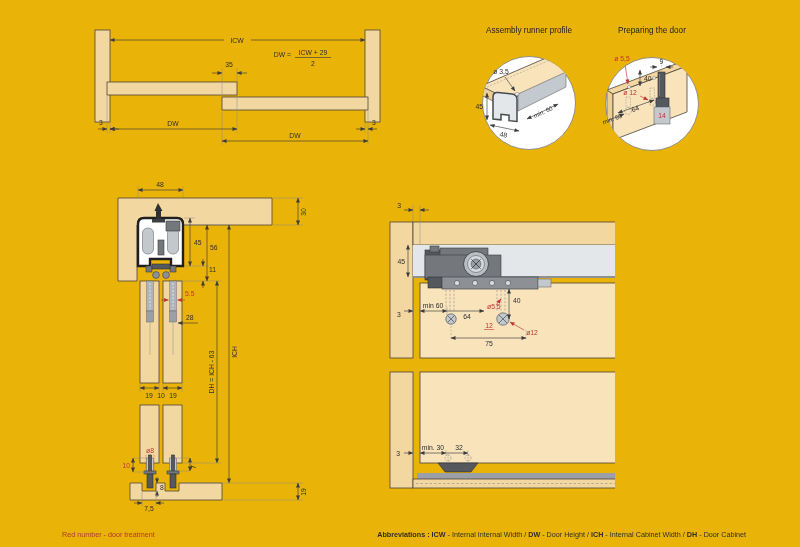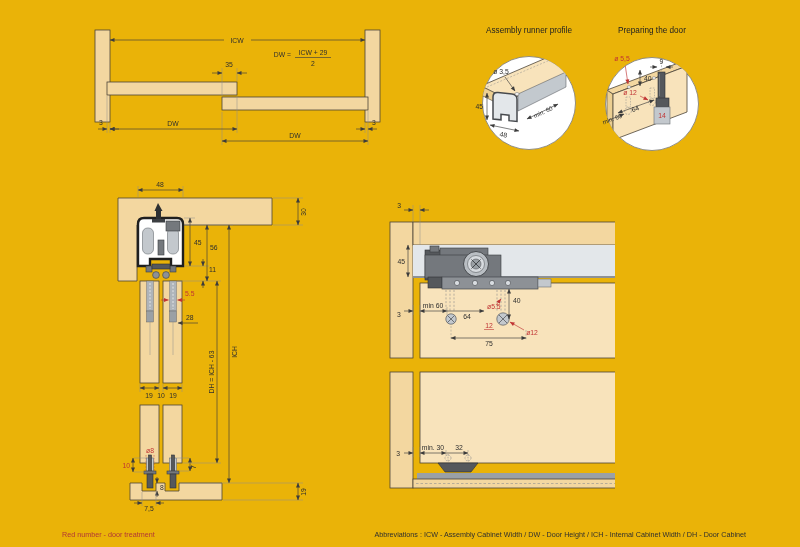--- a/index.html
+++ b/index.html
@@ -15,21 +15,21 @@
   .dash{stroke-dasharray:2,1.6;}
   .wood{fill:#f3d7a0;stroke:#4b4437;stroke-width:.8;}
   .wood2{fill:#f8e3bb;stroke:#4b4437;stroke-width:.8;}
   .wood3{fill:#eccf92;stroke:#4b4437;stroke-width:.6;}
   .steel{fill:#74787d;stroke:#3a3d40;stroke-width:.6;}
   .steeld{fill:#55585c;stroke:#2e3032;stroke-width:.6;}
   .steell{fill:#c3c8cd;stroke:#6a6e73;stroke-width:.6;}
   .rail{fill:#e3e7ea;stroke:none;}
   .footer-note{position:absolute;left:62px;top:530px;font-size:7.2px;color:#b13636;}
   .footer-abbr{position:absolute;right:54px;top:530px;font-size:7.2px;color:#2e2e2e;white-space:nowrap;}
-  .footer-abbr .b{font-weight:normal;}
+  .footer-abbr .b{font-weight:bold;}
 </style>
 </head>
 <body>
 
 <div class="stage">
 <svg width="800" height="547" viewBox="0 0 800 547">
   <defs>
     <marker id="arr" viewBox="0 0 10 10" refX="9" refY="5" markerWidth="6" markerHeight="5" markerUnits="userSpaceOnUse" orient="auto-start-reverse">
       <path d="M0,1 L9.5,5 L0,9 z" fill="#3c3c3c"></path>
     </marker>
@@ -391,14 +391,14 @@
       <text x="433" y="450" text-anchor="middle">min. 30</text>
       <line class="dim" x1="446" y1="453" x2="468" y2="453" marker-end="url(#arr)"></line>
       <line class="ext dash" x1="446" y1="450" x2="446" y2="456"></line>
       <line class="ext dash" x1="468" y1="450" x2="468" y2="456"></line>
       <text x="459" y="450" text-anchor="middle">32</text>
     </g>
   </g>
 </svg>
 
 <div class="footer-note">Red number - door treatment</div>
-<div class="footer-abbr"><span class="b">Abbreviations : </span><span class="b">ICW</span><span> - Assembly Cabinet Width</span><span> / </span><span class="b">DW</span><span> - Door Height</span><span> / </span><span class="b">ICH</span><span> - Internal Cabinet Width</span><span> / </span><span class="b">DH</span><span> - Door Cabinet</span></div>
+<div class="footer-abbr"><span class="b">Abbreviations : </span><span class="b">ICW</span><span> - Internal Internal Width</span><span> / </span><span class="b">DW</span><span> - Door Height</span><span> / </span><span class="b">ICH</span><span> - Internal Cabinet Width</span><span> / </span><span class="b">DH</span><span> - Door Cabinet</span></div>
 </div>
 
 </body></html>

